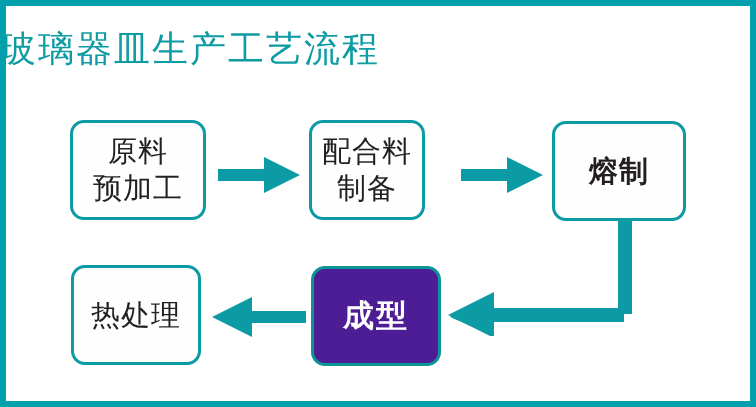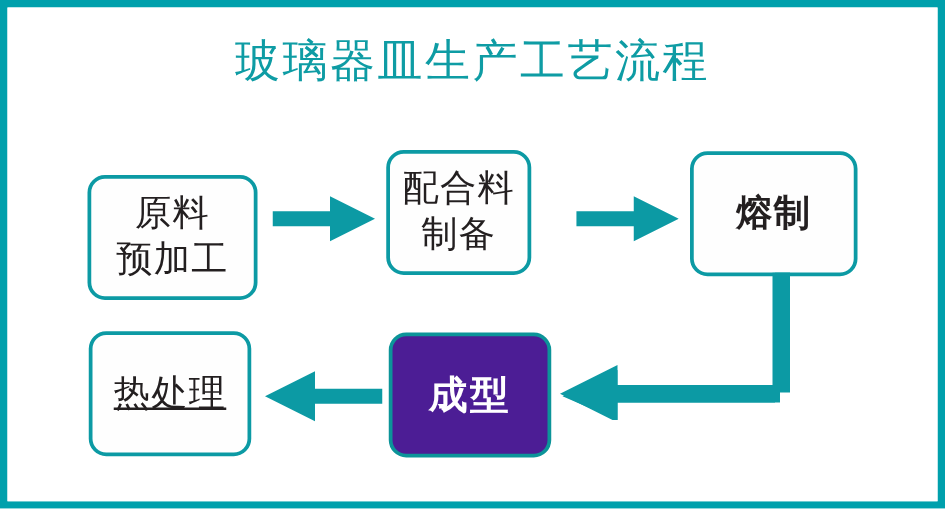--- a/index.html
+++ b/index.html
@@ -39,21 +39,20 @@
     border: 3px solid #ffffff;
     pointer-events: none;
   }
 
   
   .title {
     position: absolute;
     left: 0;
     top: 26px;
     width: 756px;
-    text-align: center;
     color: #0E9CA4;
     font-size: 36px;
     font-weight: 400;
     letter-spacing: 2px;
     line-height: 46px;
     white-space: nowrap;
   }
 
   
   .node {
@@ -82,24 +81,24 @@
     font-weight: 700;
     line-height: 38px;
     letter-spacing: 2px;
   }
   .node-label {
     display: block;
     white-space: pre-line;
   }
 
   
-  #node-raw-material   { left: 70px;  top: 120px; width: 136px; height: 100px; margin-top: 20px; }
+  #node-raw-material   { left: 70px;  top: 120px; width: 136px; height: 100px; }
   #node-batch-prep     { left: 309px; top: 120px; width: 116px; height: 100px; }
   #node-melting        { left: 552px; top: 121px; width: 134px; height: 100px; font-weight: bold; }
-  #node-heat-treatment { left: 71px;  top: 265px; width: 130px; height: 100px; text-decoration: underline; }
+  #node-heat-treatment { left: 71px;  top: 265px; width: 130px; height: 100px; }
   #node-forming        { left: 311px; top: 266px; width: 130px; height: 100px; }
 
   
   .arrow {
     position: absolute;
     display: block;
   }
   #arrow-raw-to-batch  { left: 218px; top: 155px; width: 82px;  height: 40px; }
   #arrow-batch-to-melt { left: 461px; top: 155px; width: 82px;  height: 40px; }
   #arrow-forming-to-heat { left: 210px; top: 295px; width: 96px; height: 44px; }

